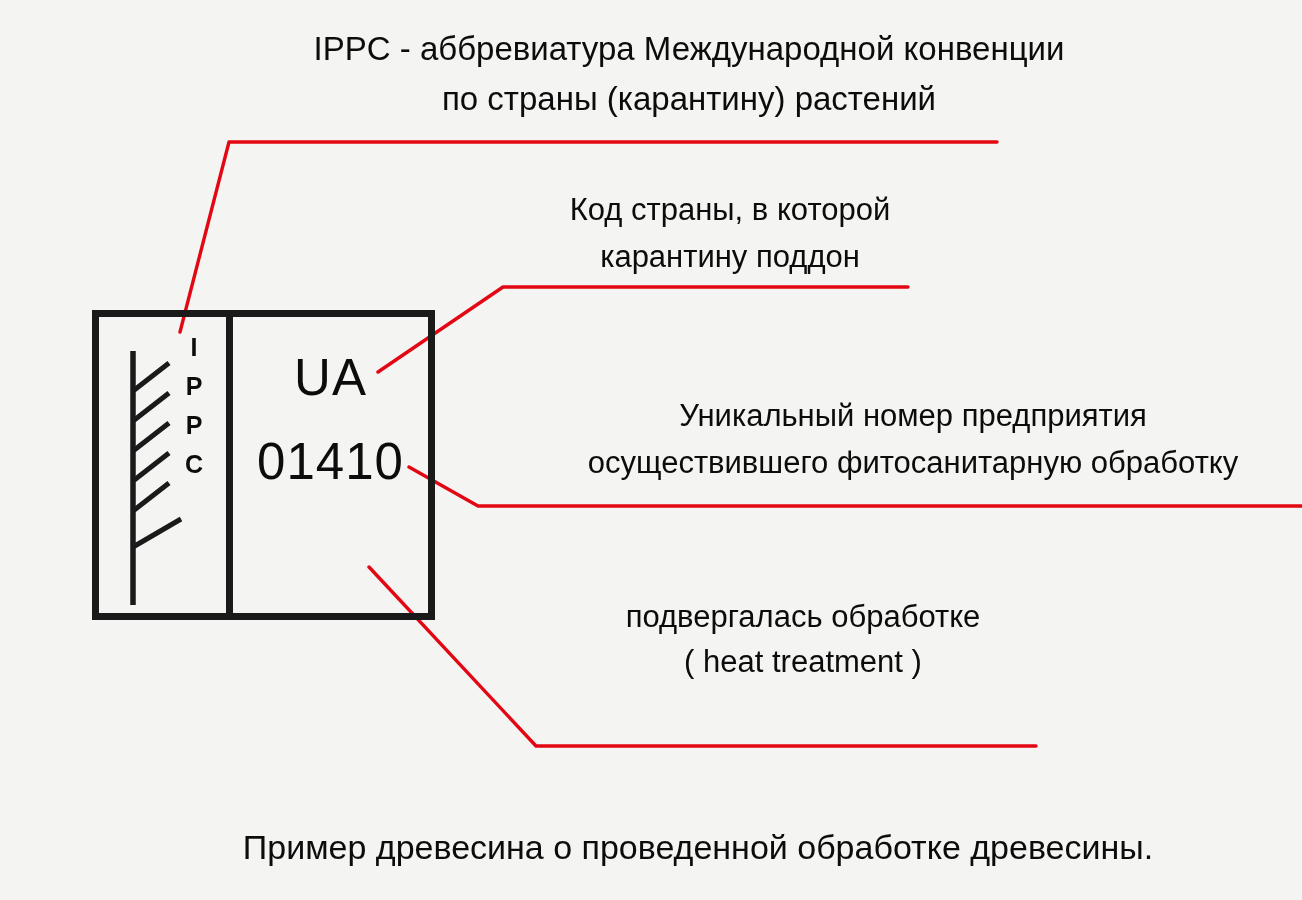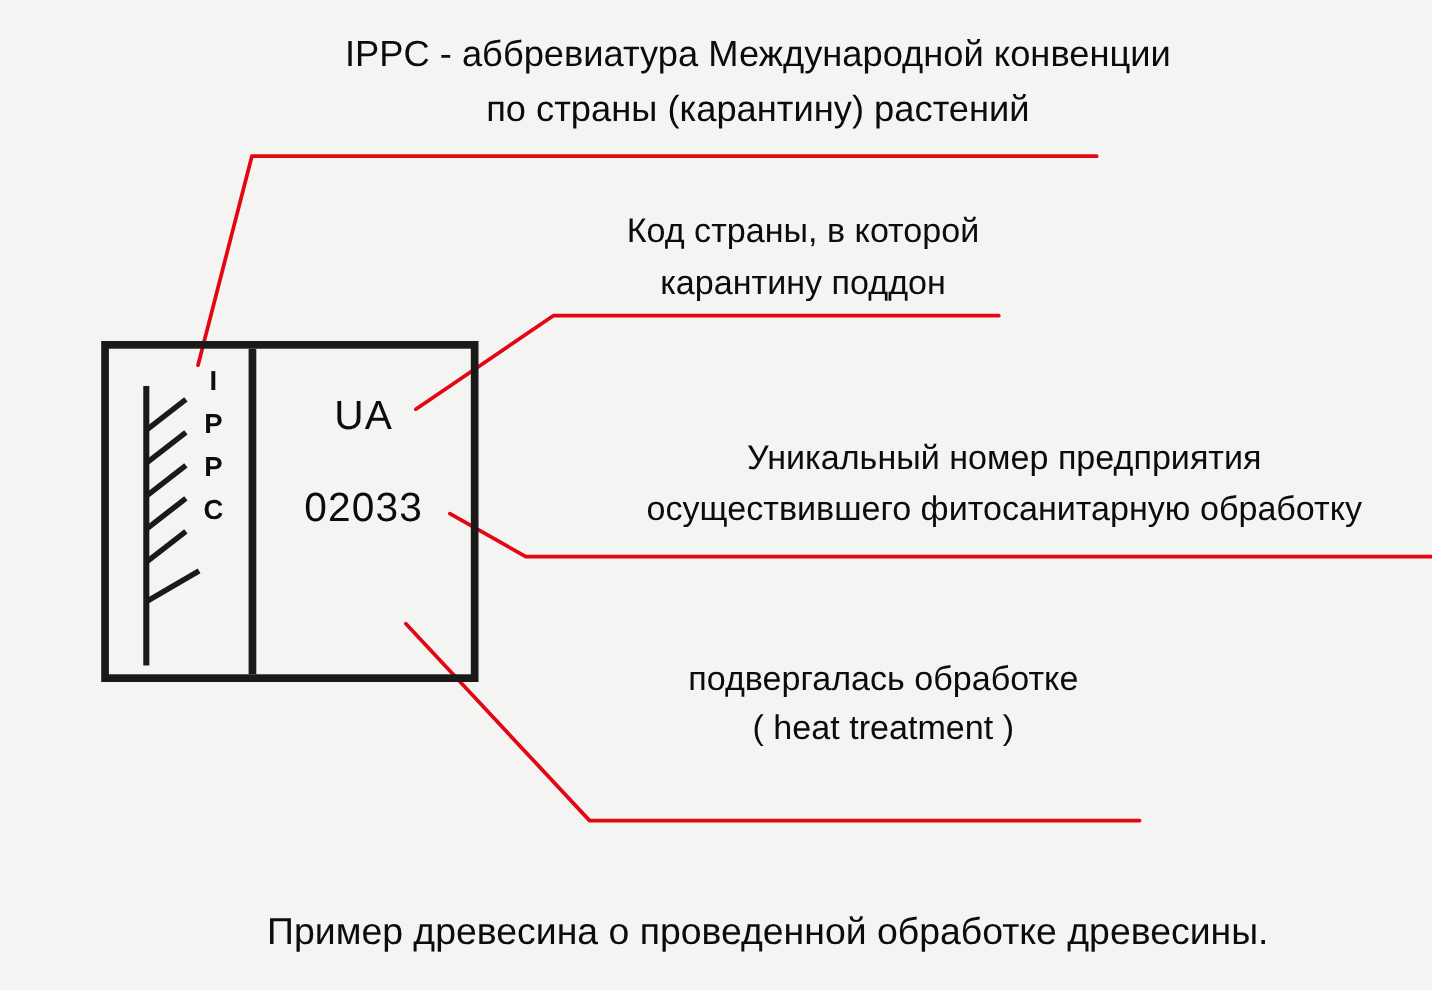--- a/index.html
+++ b/index.html
@@ -111,21 +111,21 @@
     writing-mode: vertical-rl;
     text-orientation: upright;
     font-weight: 700;
     font-size: 25px;
     letter-spacing: 11px;
     line-height: 1;
   }
   .stamp-right {
     flex: 1;
     position: relative;
-    font-size: 37px;
+    font-size: 51px;
     border-radius: 17px;
   }
   .stamp-code {
     position: absolute;
     left: 0;
     width: 100%;
     text-align: center;
     line-height: 45px;
     letter-spacing: 1px;
   }
@@ -173,19 +173,19 @@
         <line x1="34" y1="104" x2="70" y2="76" stroke-width="5"></line>
         <line x1="34" y1="134" x2="70" y2="106" stroke-width="5"></line>
         <line x1="34" y1="164" x2="70" y2="136" stroke-width="5"></line>
         <line x1="34" y1="194" x2="70" y2="166" stroke-width="5"></line>
         <line x1="34" y1="230" x2="82" y2="202" stroke-width="5"></line>
       </svg>
       <div class="vertical-letters">IPPC</div>
     </div>
     <div class="stamp-right">
       <div class="stamp-code code-country">UA</div>
-      <div class="stamp-code code-number">02033</div>
+      <div class="stamp-code code-number">01410</div>
     </div>
   </div>
 
   <div class="caption">Пример древесина о проведенной обработке древесины.</div>
 
 </div>
 
 </body></html>

